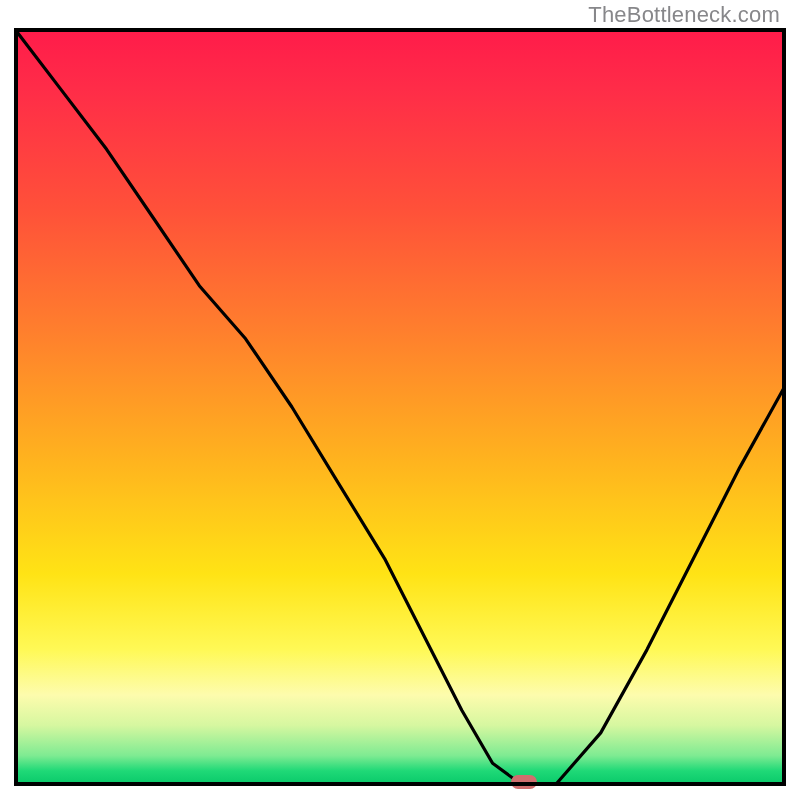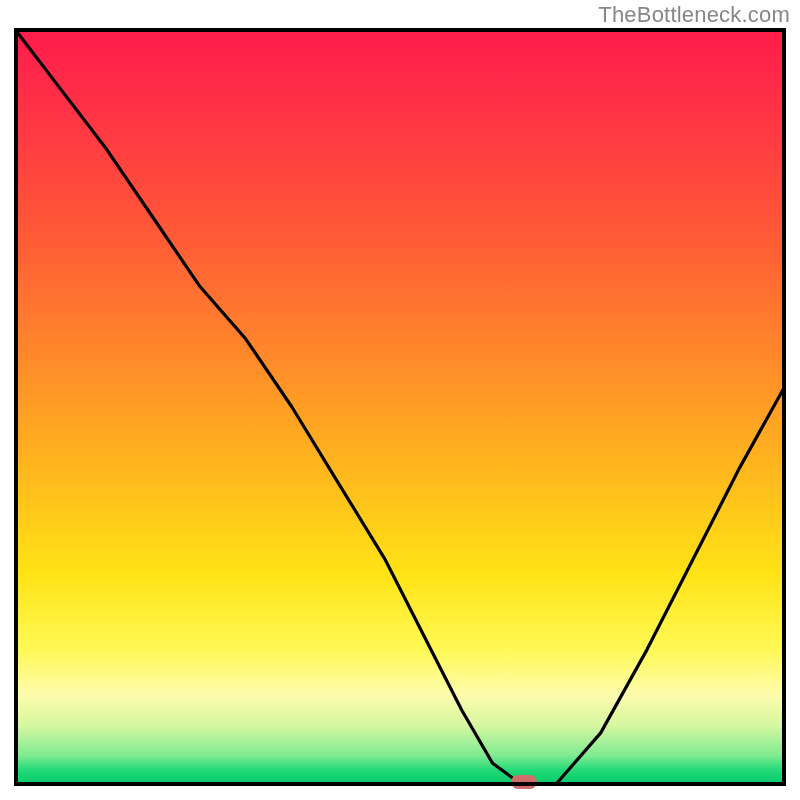--- a/index.html
+++ b/index.html
@@ -11,21 +11,21 @@
     overflow: hidden;
   }
   .container {
     position: relative;
     width: 800px;
     height: 800px;
   }
   .watermark {
     position: absolute;
     top: 2px;
-    right: 10px;
+    right: 20px;
     font-family: Arial, Helvetica, sans-serif;
     font-size: 22px;
     font-weight: 500;
     color: #87878a;
     letter-spacing: 0.2px;
     z-index: 5;
   }
   .plot-frame {
     position: absolute;
     left: 14px;

